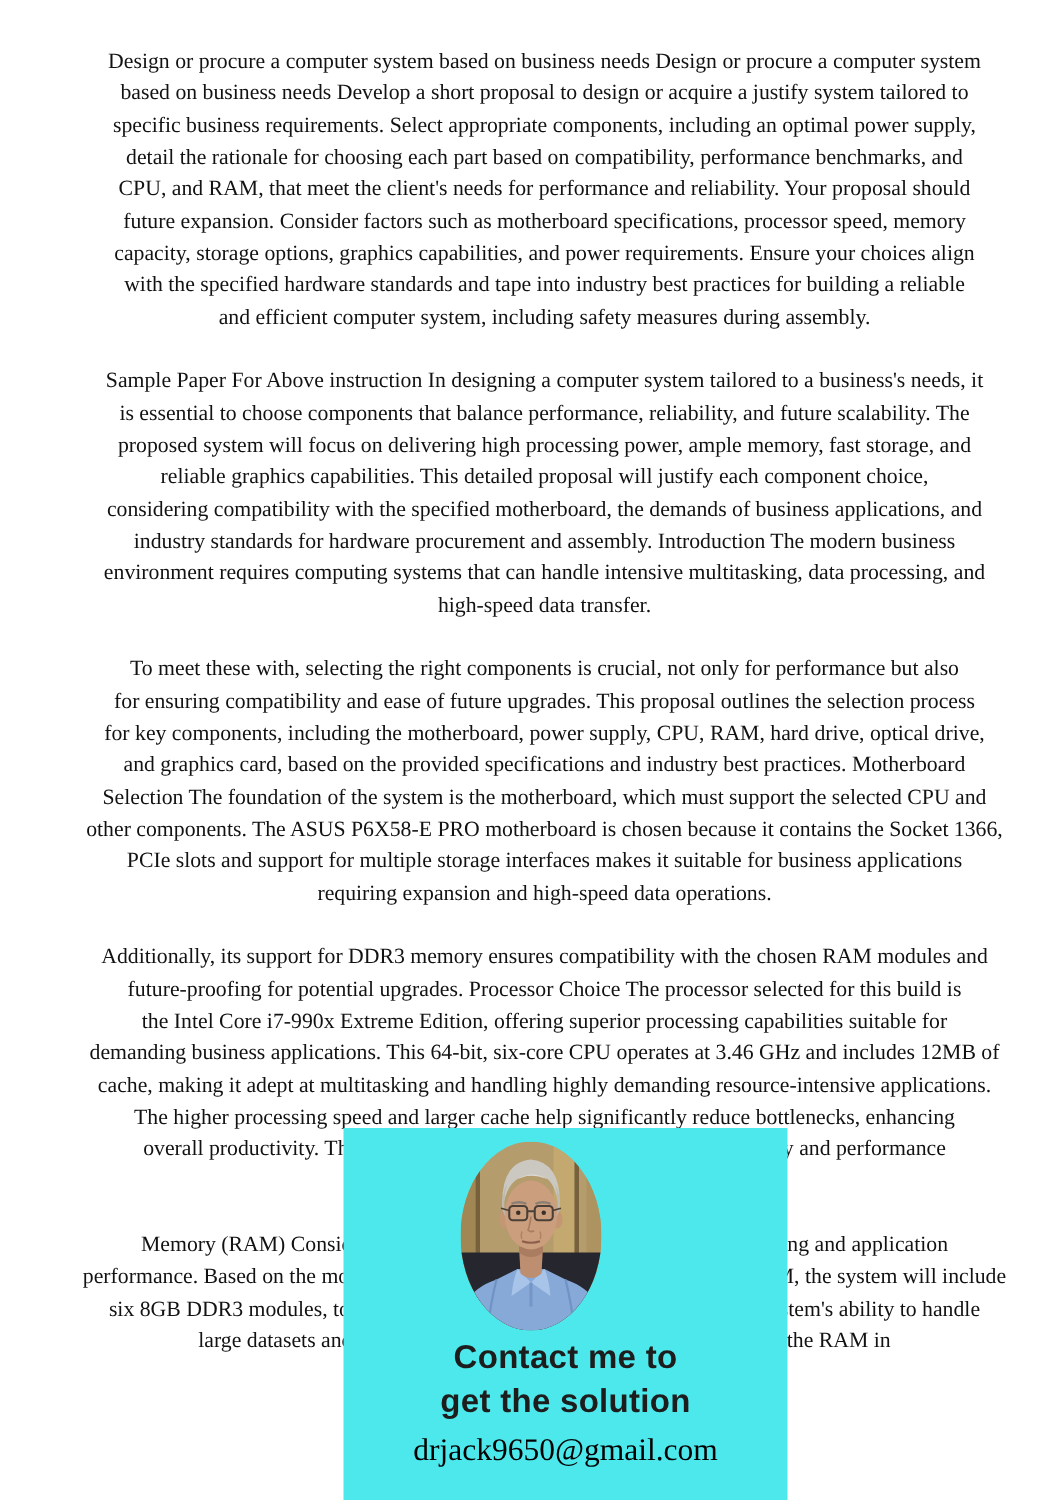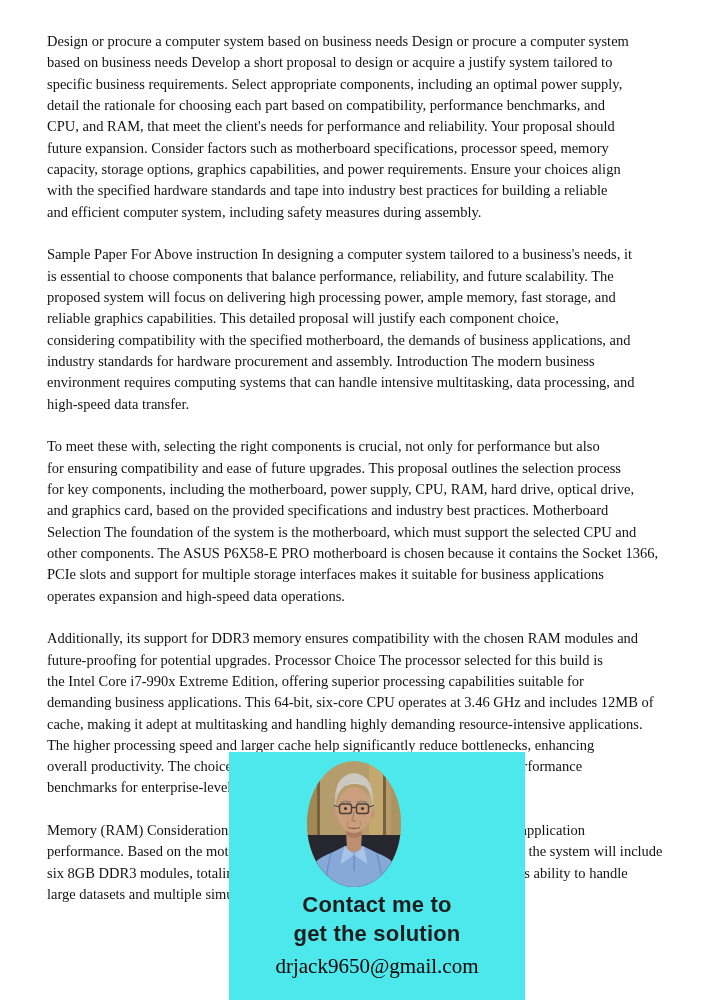--- a/index.html
+++ b/index.html
@@ -10,20 +10,21 @@
     overflow:hidden;
     font-family:"Liberation Serif", serif;
   }
   .doc {
     position:absolute;
     left:47px; top:31px;
     width:632px;
     font-size:14.5px;
     line-height:21.33px;
     color:#121212;
+    text-align:center;
   }
   .para { margin:0 0 21.33px 0; }
   .line { white-space:pre; }
 
   .card {
     position:absolute;
     left:229px; top:752px;
     width:296px; height:250px;
     background:#4de8ec;
   }
@@ -84,21 +85,21 @@
       <div class="line">high-speed data transfer.</div>
     </div>
     <div class="para">
       <div class="line">To meet these with, selecting the right components is crucial, not only for performance but also</div>
       <div class="line">for ensuring compatibility and ease of future upgrades. This proposal outlines the selection process</div>
       <div class="line">for key components, including the motherboard, power supply, CPU, RAM, hard drive, optical drive,</div>
       <div class="line">and graphics card, based on the provided specifications and industry best practices. Motherboard</div>
       <div class="line">Selection The foundation of the system is the motherboard, which must support the selected CPU and</div>
       <div class="line">other components. The ASUS P6X58-E PRO motherboard is chosen because it contains the Socket 1366,</div>
       <div class="line">PCIe slots and support for multiple storage interfaces makes it suitable for business applications</div>
-      <div class="line">operates expansion and high-speed data operations.</div>
+      <div class="line">requiring expansion and high-speed data operations.</div>
     </div>
     <div class="para">
       <div class="line">Additionally, its support for DDR3 memory ensures compatibility with the chosen RAM modules and</div>
       <div class="line">future-proofing for potential upgrades. Processor Choice The processor selected for this build is</div>
       <div class="line">the Intel Core i7-990x Extreme Edition, offering superior processing capabilities suitable for</div>
       <div class="line">demanding business applications. This 64-bit, six-core CPU operates at 3.46 GHz and includes 12MB of</div>
       <div class="line">cache, making it adept at multitasking and handling highly demanding resource-intensive applications.</div>
       <div class="line">The higher processing speed and larger cache help significantly reduce bottlenecks, enhancing</div>
       <div class="line">overall productivity. The choice is justified by its established compatibility and performance</div>
       <div class="line">benchmarks for enterprise-level applications.</div>

